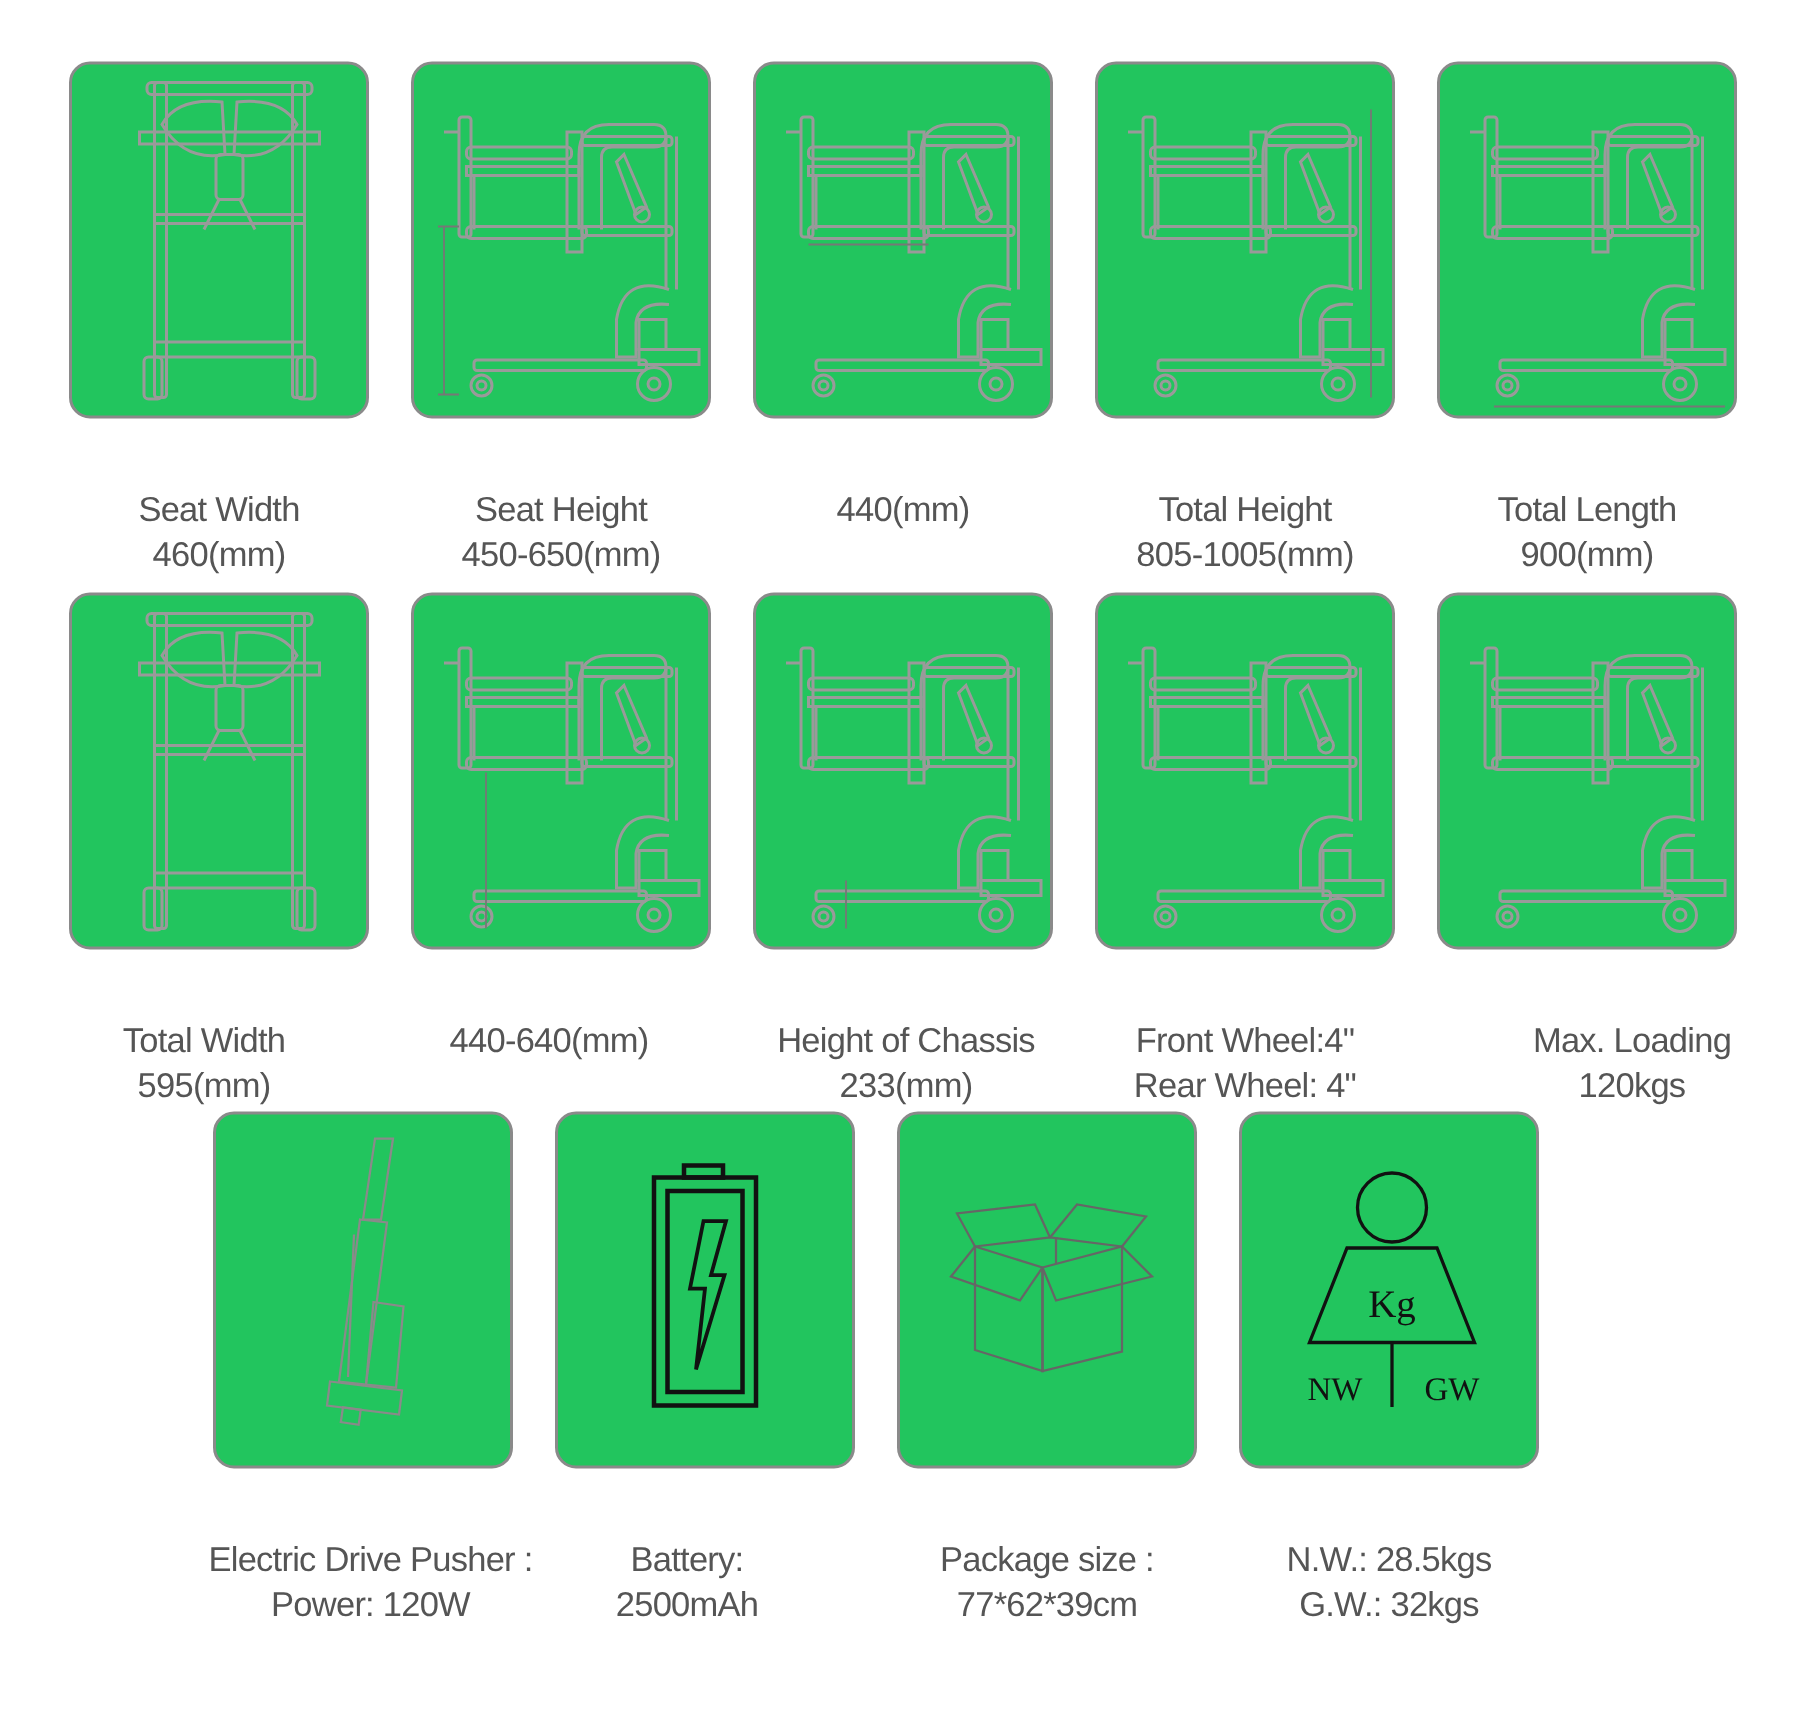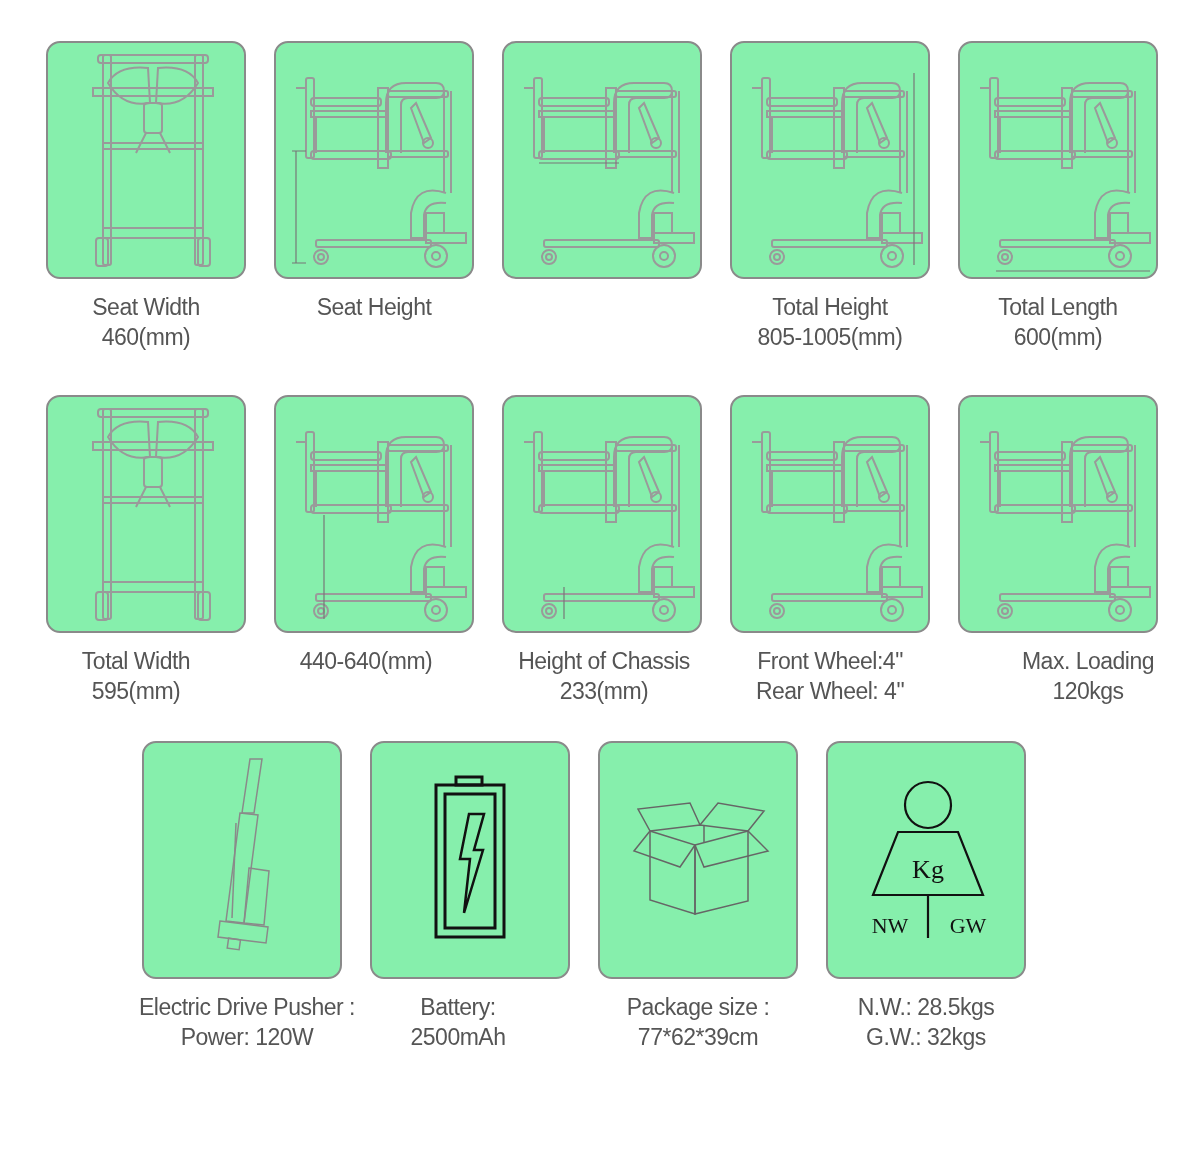--- a/index.html
+++ b/index.html
@@ -1,22 +1,22 @@
 <!DOCTYPE html>
 <html><head>
 <meta charset="utf-8">
 <style>
   html, body { margin:0; padding:0; background:#ffffff; }
   body { width:1200px; height:1149px; position:relative; overflow:hidden;
          font-family:"Liberation Sans", sans-serif; color:#555555; }
   .card { position:absolute; width:200px; height:238px; box-sizing:border-box;
-          border:2px solid #8a8a8a; border-radius:14px; background:#86efac; overflow:hidden; }
+          border:2px solid #8a8a8a; border-radius:14px; background:#22c55e; overflow:hidden; }
   .card svg { position:absolute; left:0; top:0; width:196px; height:234px; }
   .label { position:absolute; width:240px; text-align:center; font-size:23px; line-height:30px;
-           color:#555; letter-spacing:-0.5px; }
+           color:#555; letter-spacing:-0.5px;margin-top:32px; }
   .label span { display:block; white-space:nowrap; }
 </style>
 </head>
 <body>
 
 <svg width="0" height="0" style="position:absolute">
   <defs>
     <g id="chair-side" fill="none" stroke="#9a9a9a" stroke-width="2">
 
       <path d="M110 110 L110 60 Q110 40 130 40 L160 40 Q168 40 168 48 Q168 55 160 55 L132 55 Q125 55 125 62 L125 110"></path>
@@ -81,31 +81,33 @@
     <use href="#chair-side"></use>
     <g stroke="#777" stroke-width="1.2" fill="none">
         <line x1="20" y1="108" x2="20" y2="220"></line>
         <line x1="16" y1="108" x2="30" y2="108"></line>
         <line x1="16" y1="220" x2="30" y2="220"></line>
       </g>
   </svg>
 </div>
 <div class="label" style="left:254px;top:292px">
   <span>Seat Height</span>
+  <span>450-650(mm)</span>
 </div>
 
 <div class="card" style="left:502px;top:41px">
   <svg viewBox="0 0 196 234">
     <use href="#chair-side"></use>
     <g stroke="#777" stroke-width="1.2">
         <line x1="35" y1="120" x2="115" y2="120"></line>
       </g>
   </svg>
 </div>
 <div class="label" style="left:482px;top:292px">
+  <span>440(mm)</span>
 </div>
 
 <div class="card" style="left:730px;top:41px">
   <svg viewBox="0 0 196 234">
     <use href="#chair-side"></use>
     <g stroke="#777" stroke-width="1.2">
         <line x1="182" y1="30" x2="182" y2="222"></line>
       </g>
   </svg>
 </div>
@@ -117,21 +119,21 @@
 <div class="card" style="left:958px;top:41px">
   <svg viewBox="0 0 196 234">
     <use href="#chair-side"></use>
     <g stroke="#777" stroke-width="1.2">
         <line x1="36" y1="228" x2="190" y2="228"></line>
       </g>
   </svg>
 </div>
 <div class="label" style="left:938px;top:292px">
   <span>Total Length</span>
-  <span>600(mm)</span>
+  <span>900(mm)</span>
 </div>
 
 <div class="card" style="left:46px;top:395px">
   <svg viewBox="0 0 196 234">
       <use href="#chair-front"></use>
     </svg>
 </div>
 <div class="label" style="left:16px;top:646px">
   <span>Total Width</span>
   <span>595(mm)</span>

